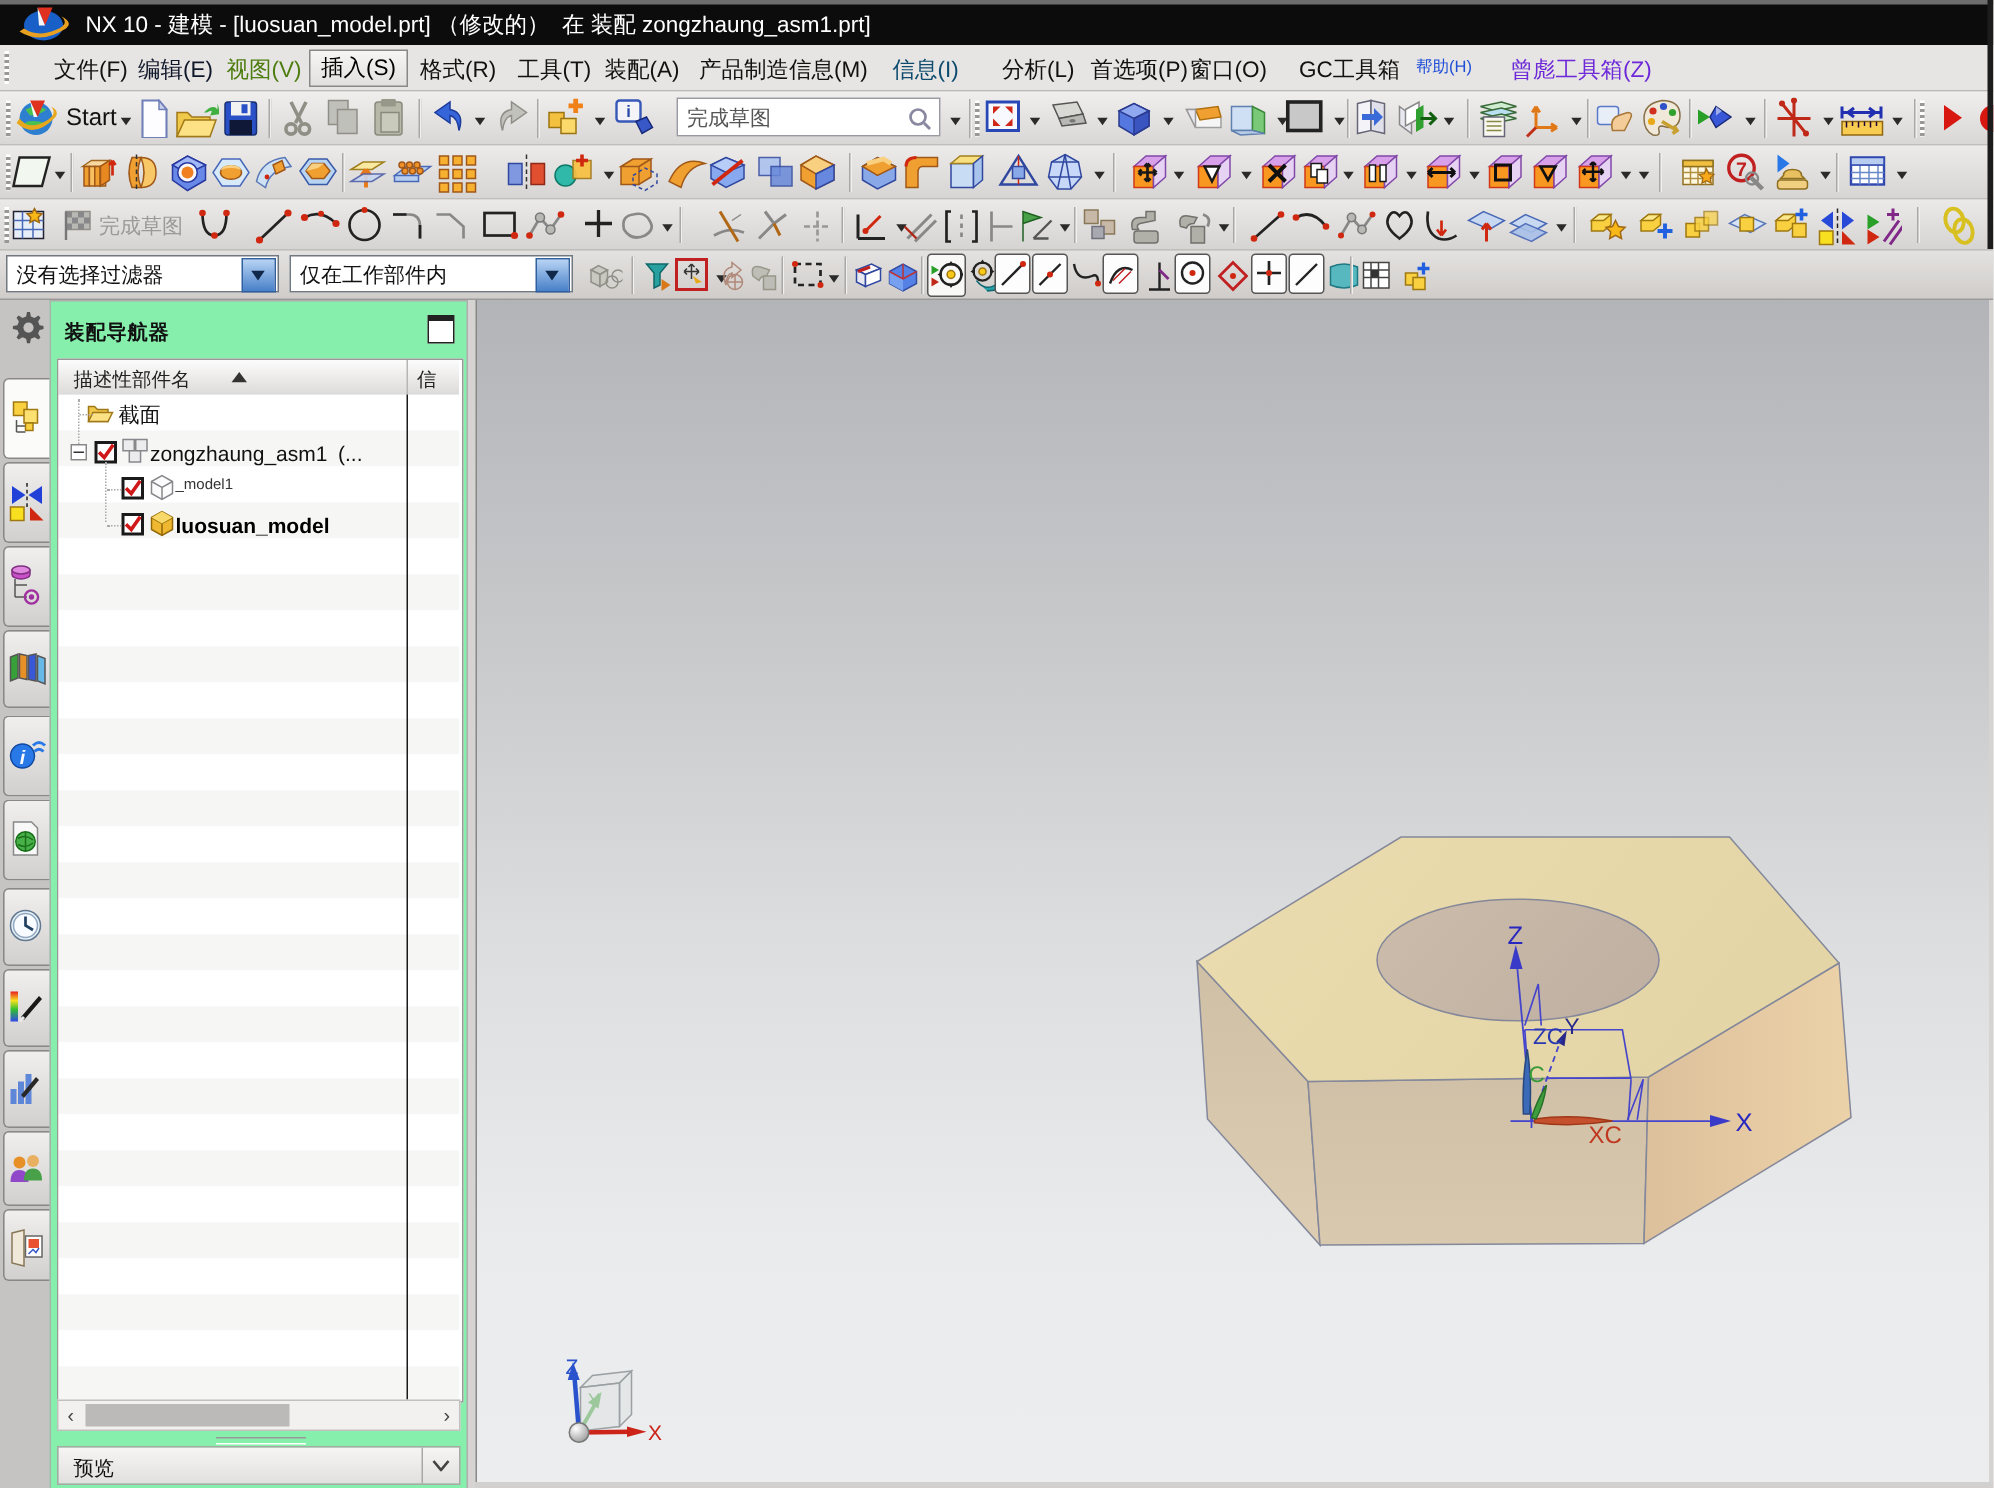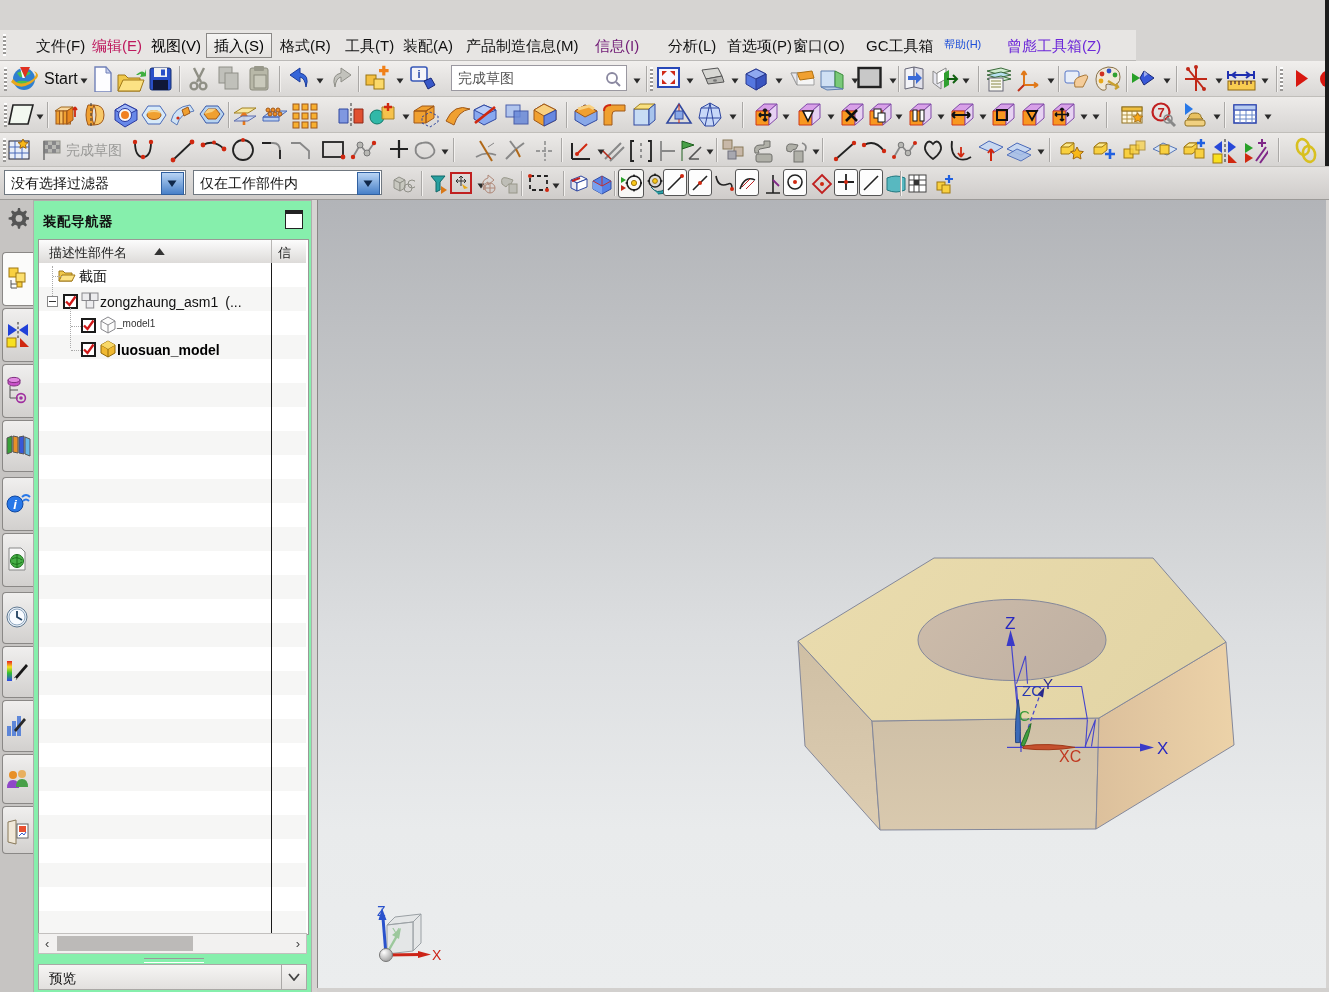--- a/index.html
+++ b/index.html
@@ -1,31 +1,41 @@
 <!DOCTYPE html>
 <html><head><meta charset="utf-8"><style>
 html,body{margin:0;padding:0}
 #root{position:relative;width:1329px;height:992px;overflow:hidden;
  font-family:"Liberation Sans",sans-serif;background:#d6d4d2}
 .t{position:absolute;white-space:nowrap}
 </style></head><body>
 <div id="root">
 
+<div style="position:absolute;left:0;top:0;width:1329px;height:30px;background:#0c0c0c">
+ <div style="position:absolute;left:0;top:0;width:1329px;height:3px;background:#6d6d6d"></div>
+ <svg style="position:absolute;left:11px;top:3px" width="38" height="26" viewBox="0 0 38 26">
+   <ellipse cx="18" cy="14" rx="13" ry="10" fill="#1860c8"></ellipse>
+   <path d="M2 18 Q16 27 33 16 Q38 12 30 8 Q36 13 26 17 Q14 22 5 16 Z" fill="#e8a020"></path>
+   <path d="M14 2 L24 2 L19 14 Z" fill="#e03020"></path>
+   <path d="M14 2 L19 14 L15 14 Z" fill="#f8f8f8"></path>
+ </svg>
+ <div class="t" style="left:57px;top:7px;font-size:15px;color:#fff">NX 10 - 建模 - [luosuan_model.prt] （修改的） &nbsp;在 装配 zongzhaung_asm1.prt]</div>
+</div>
 
-<div style="position:absolute;left:0;top:30px;width:1136px;height:31px;background:#e7e5e3;border-bottom:1px solid #bbb9b7;box-sizing:border-box">
+<div style="position:absolute;left:0;top:30px;width:1329px;height:31px;background:#e7e5e3;border-bottom:1px solid #bbb9b7;box-sizing:border-box">
       <div style="position:absolute;left:3px;top:4px;width:3px;height:22px;background-image:repeating-linear-gradient(#fff 0 2px,#9a9896 2px 4px)"></div>
       <div class="t" style="left:36px;top:7px;font-size:15px;color:#111">文件(F)</div>
-      <div class="t" style="left:92px;top:7px;font-size:15px;color:#be185d">编辑(E)</div>
-      <div class="t" style="left:151px;top:7px;font-size:15px;color:#000000">视图(V)</div>
+      <div class="t" style="left:92px;top:7px;font-size:15px;color:#0f172a">编辑(E)</div>
+      <div class="t" style="left:151px;top:7px;font-size:15px;color:#4d7c0f">视图(V)</div>
       <div class="t" style="left:206px;top:3px;padding:0 7px;height:23px;border:1px solid #8a8886;background:linear-gradient(#f6f5f4,#e3e1df);line-height:23px;font-size:15px">插入(S)</div>
       <div class="t" style="left:280px;top:7px;font-size:15px;color:#111">格式(R)</div>
       <div class="t" style="left:345px;top:7px;font-size:15px;color:#111">工具(T)</div>
       <div class="t" style="left:403px;top:7px;font-size:15px;color:#111">装配(A)</div>
       <div class="t" style="left:466px;top:7px;font-size:15px;color:#111">产品制造信息(M)</div>
-      <div class="t" style="left:595px;top:7px;font-size:15px;color:#701a75">信息(I)</div>
+      <div class="t" style="left:595px;top:7px;font-size:15px;color:#0c4a6e">信息(I)</div>
       <div class="t" style="left:668px;top:7px;font-size:15px;color:#111">分析(L)</div>
       <div class="t" style="left:727px;top:7px;font-size:15px;color:#111">首选项(P)</div>
       <div class="t" style="left:793px;top:7px;font-size:15px;color:#111">窗口(O)</div>
       <div class="t" style="left:866px;top:7px;font-size:15px;color:#111">GC工具箱</div>
       <div class="t" style="left:944px;top:7px;font-size:11px;color:#1d4ed8">帮助(H)</div>
       <div class="t" style="left:1007px;top:7px;font-size:15px;color:#6d28d9">曾彪工具箱(Z)</div>
     </div>
 <div style="position:absolute;left:0;top:61px;width:1329px;height:36px;background:linear-gradient(#f1efed,#d9d7d5);border-bottom:1px solid #c0beba;box-sizing:border-box">
       <div style="position:absolute;left:4px;top:6px;width:3px;height:24px;background-image:repeating-linear-gradient(#fff 0 2px,#9a9896 2px 4px)"></div>
       <svg style="position:absolute;left:10px;top:4px" width="30" height="28" viewBox="0 0 30 28">

